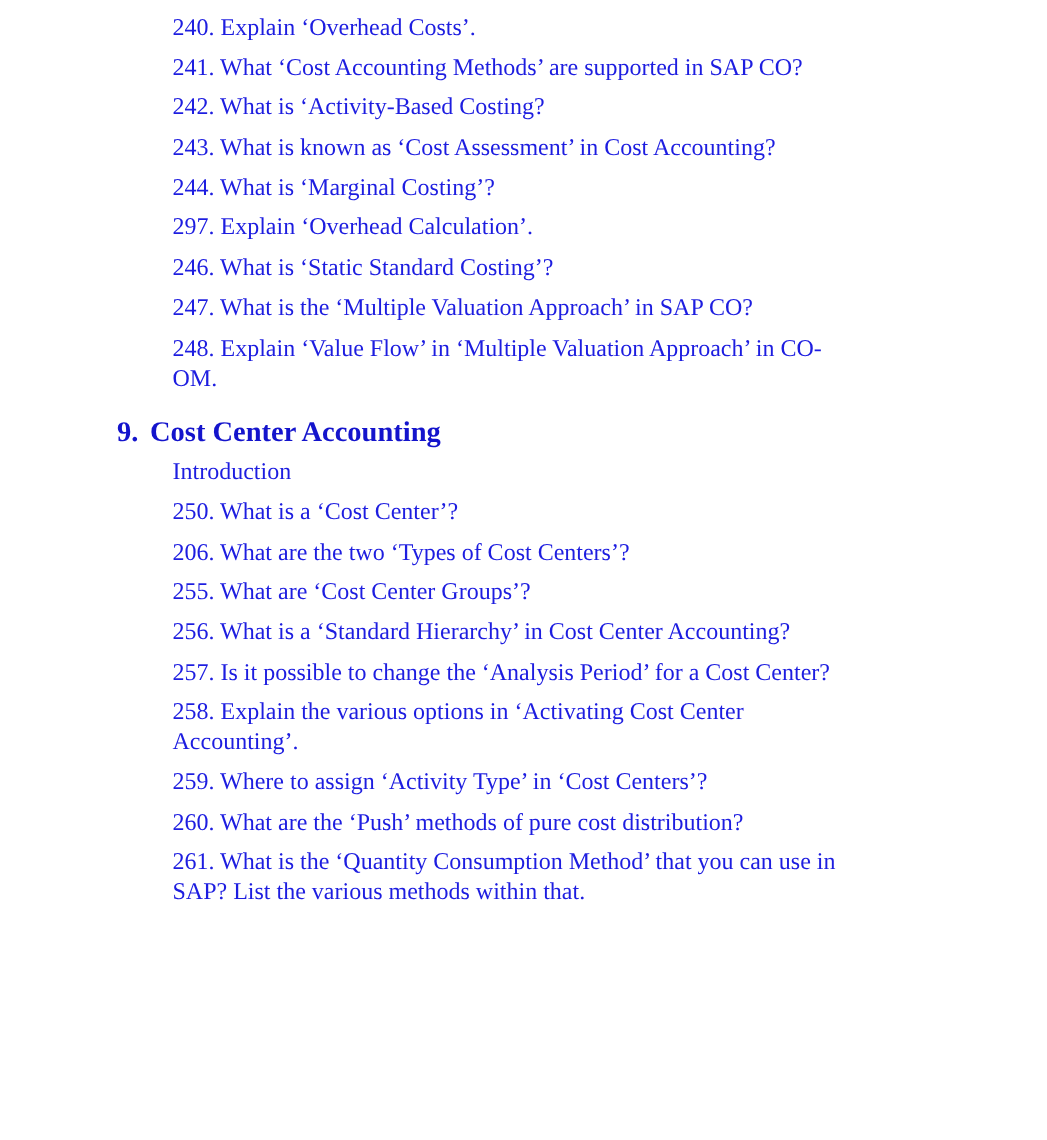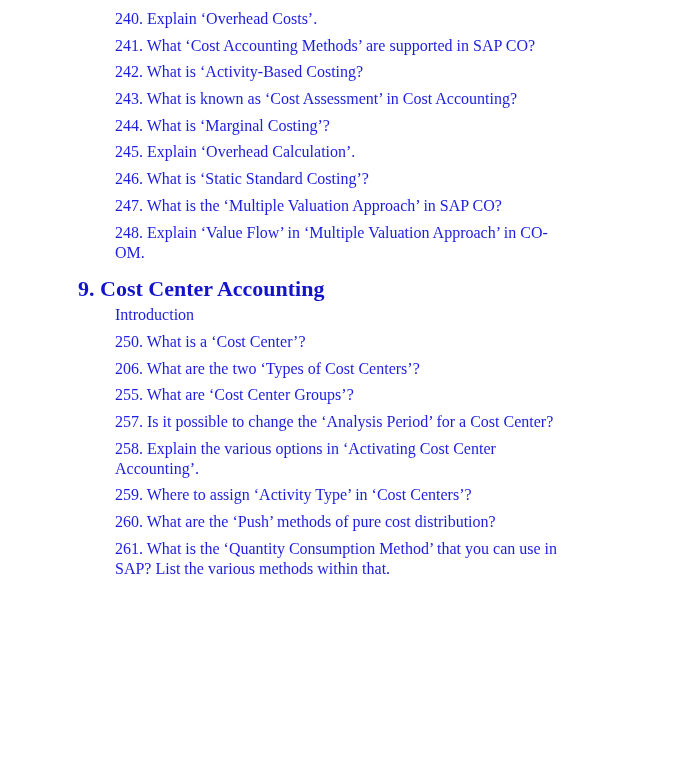--- a/index.html
+++ b/index.html
@@ -24,21 +24,21 @@
     font-size: 16px;
     line-height: 20px;
     margin: 0 0 6.7px 0;
     color: var(--link);
     white-space: pre-line;          
     max-width: 520px;
     cursor: pointer;
   }
   .section-heading {
     margin: 16px 0 6.7px -37px;     
-    font-size: 22px;
+    font-size: 19px;
     line-height: 20px;
     font-weight: bold;
     color: var(--heading);
     cursor: pointer;
   }
   .section-heading .sec-num {
     display: inline-block;
     width: 22px;                    
   }
 </style>
@@ -46,36 +46,37 @@
 <body>
 
 <div class="page">
 
   <div id="pre-items">
       <p class="toc-item">240. Explain ‘Overhead Costs’.</p>
       <p class="toc-item">241. What ‘Cost Accounting Methods’ are supported in SAP CO?</p>
       <p class="toc-item">242. What is ‘Activity-Based Costing?</p>
       <p class="toc-item">243. What is known as ‘Cost Assessment’ in Cost Accounting?</p>
       <p class="toc-item">244. What is ‘Marginal Costing’?</p>
-      <p class="toc-item">245. Explain ‘Overhead Calculation’.</p>
+      <p class="toc-item">297. Explain ‘Overhead Calculation’.</p>
       <p class="toc-item">246. What is ‘Static Standard Costing’?</p>
       <p class="toc-item">247. What is the ‘Multiple Valuation Approach’ in SAP CO?</p>
       <p class="toc-item">248. Explain ‘Value Flow’ in ‘Multiple Valuation Approach’ in CO-
 OM.</p>
     </div>
 
   <p class="section-heading">
     <span class="sec-num">9.</span><span>Cost Center Accounting</span>
   </p>
 
   <div id="section-items">
       <p class="toc-item">Introduction</p>
       <p class="toc-item">250. What is a ‘Cost Center’?</p>
       <p class="toc-item">206. What are the two ‘Types of Cost Centers’?</p>
       <p class="toc-item">255. What are ‘Cost Center Groups’?</p>
+      <p class="toc-item">256. What is a ‘Standard Hierarchy’ in Cost Center Accounting?</p>
       <p class="toc-item">257. Is it possible to change the ‘Analysis Period’ for a Cost Center?</p>
       <p class="toc-item">258. Explain the various options in ‘Activating Cost Center
 Accounting’.</p>
       <p class="toc-item">259. Where to assign ‘Activity Type’ in ‘Cost Centers’?</p>
       <p class="toc-item">260. What are the ‘Push’ methods of pure cost distribution?</p>
       <p class="toc-item">261. What is the ‘Quantity Consumption Method’ that you can use in
 SAP? List the various methods within that.</p>
     </div>
 
 </div>

